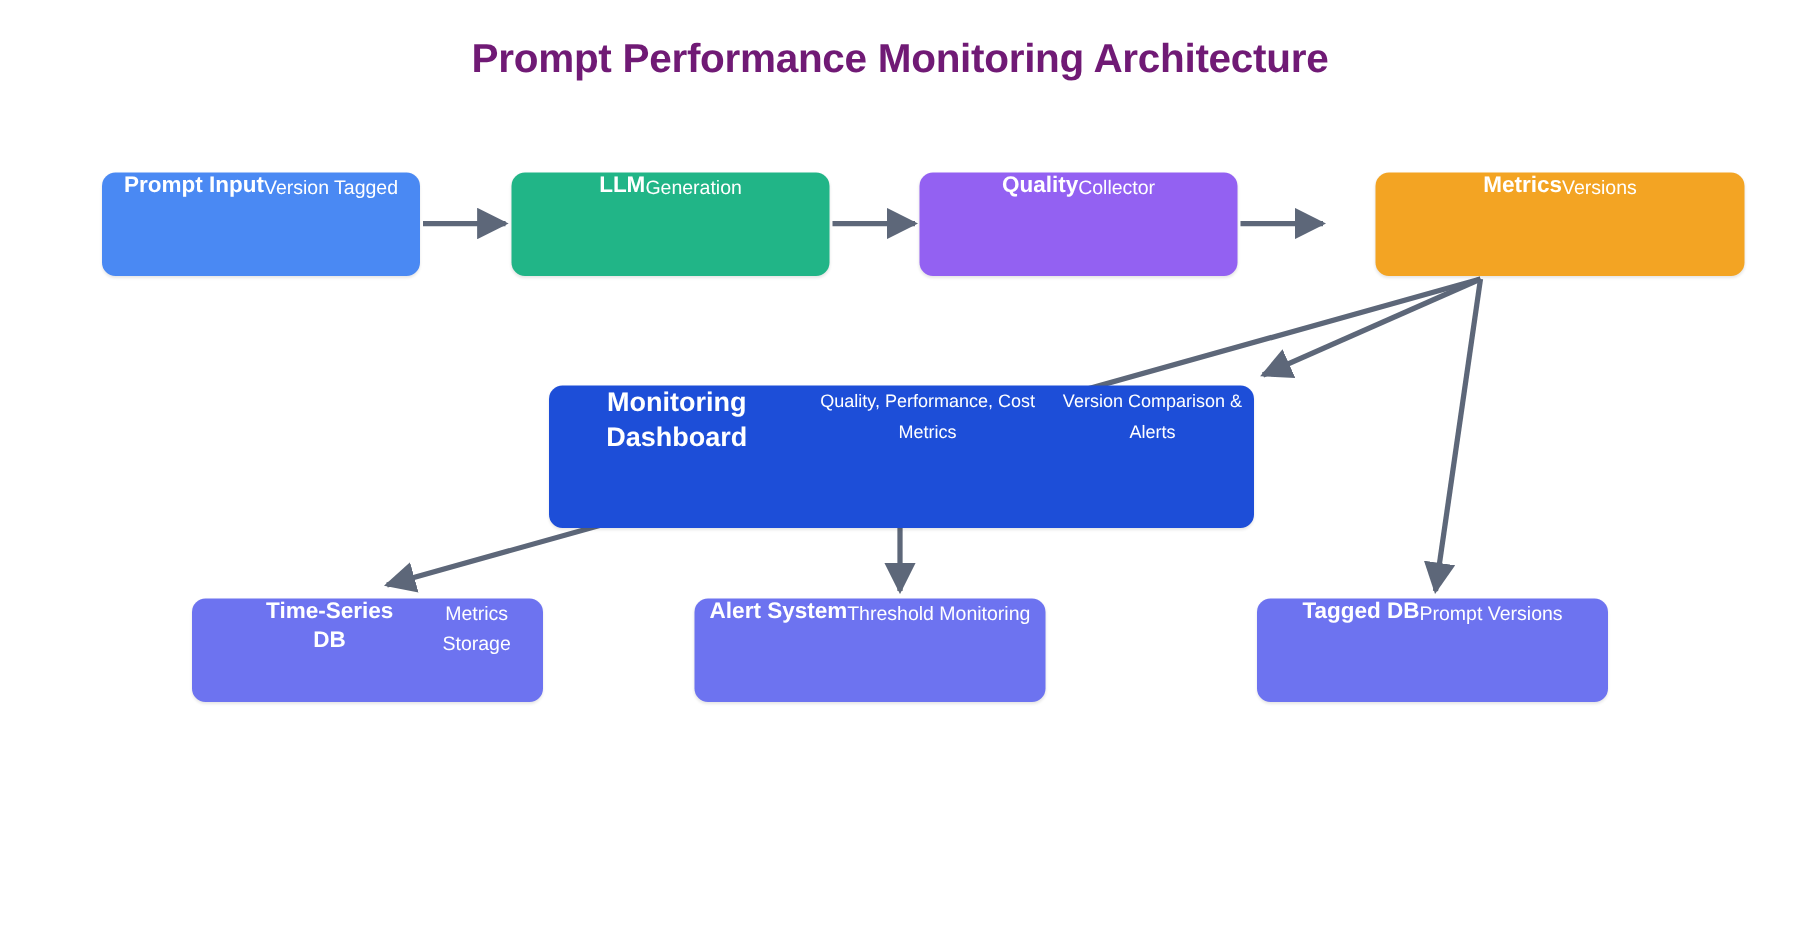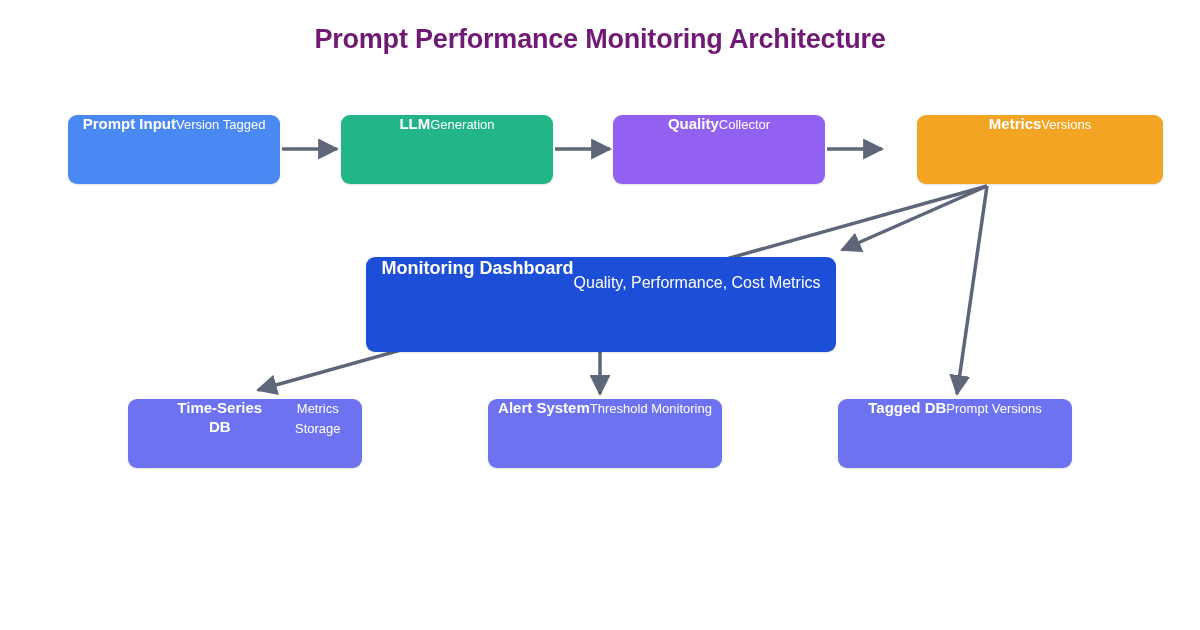--- a/index.html
+++ b/index.html
@@ -56,23 +56,22 @@
   .node .n-sub {
     font-size: 13px;
     font-weight: normal;
     line-height: 1.5;
   }
   .node.big .n-title {
     font-size: 18px;
     margin-bottom: 3px;
   }
   .node.big .n-sub {
-    font-size: 16px;
+    font-size: 12px;
     line-height: 1.72;
-    margin-top: 12px;
   }
 </style>
 </head>
 <body>
 
 <div id="canvas" style="background: rgb(255, 255, 255);">
 
   <div id="title" style="color: #701a75;">Prompt Performance Monitoring Architecture</div>
 
   <svg id="edges" viewBox="0 0 1200 630" width="1200" height="630">
@@ -113,28 +112,29 @@
   </div>
 
   <div class="node" id="node-metrics" style="left: 917px; top: 115px; width: 246px; height: 69px; background: rgb(243, 164, 35);">
     <div class="n-title">Metrics</div>
     <div class="n-sub">Versions</div>
   </div>
 
   <div class="node big" id="node-monitoring-dashboard" style="left: 366px; top: 257px; width: 470px; height: 95px; background: #1d4ed8;">
     <div class="n-title">Monitoring Dashboard</div>
     <div class="n-sub">Quality, Performance, Cost Metrics</div>
+    <div class="n-sub">Version Comparison &amp; Alerts</div>
   </div>
 
   <div class="node" id="node-time-series-db" style="left: 128px; top: 399px; width: 234px; height: 69px; background: rgb(109, 115, 240); padding-left: 38px;">
     <div class="n-title">Time-Series DB</div>
     <div class="n-sub">Metrics Storage</div>
   </div>
 
-  <div class="node" id="node-alert-system" style="left: 488px; top: 399px; width: 234px; height: 69px; background: rgb(109, 115, 240);">
+  <div class="node" id="node-alert-system" style="left: 463px; top: 399px; width: 234px; height: 69px; background: rgb(109, 115, 240);">
     <div class="n-title">Alert System</div>
     <div class="n-sub">Threshold Monitoring</div>
   </div>
 
   <div class="node" id="node-version-db" style="left: 838px; top: 399px; width: 234px; height: 69px; background: rgb(109, 115, 240);">
     <div class="n-title">Tagged DB</div>
     <div class="n-sub">Prompt Versions</div>
   </div>
 
 </div>

